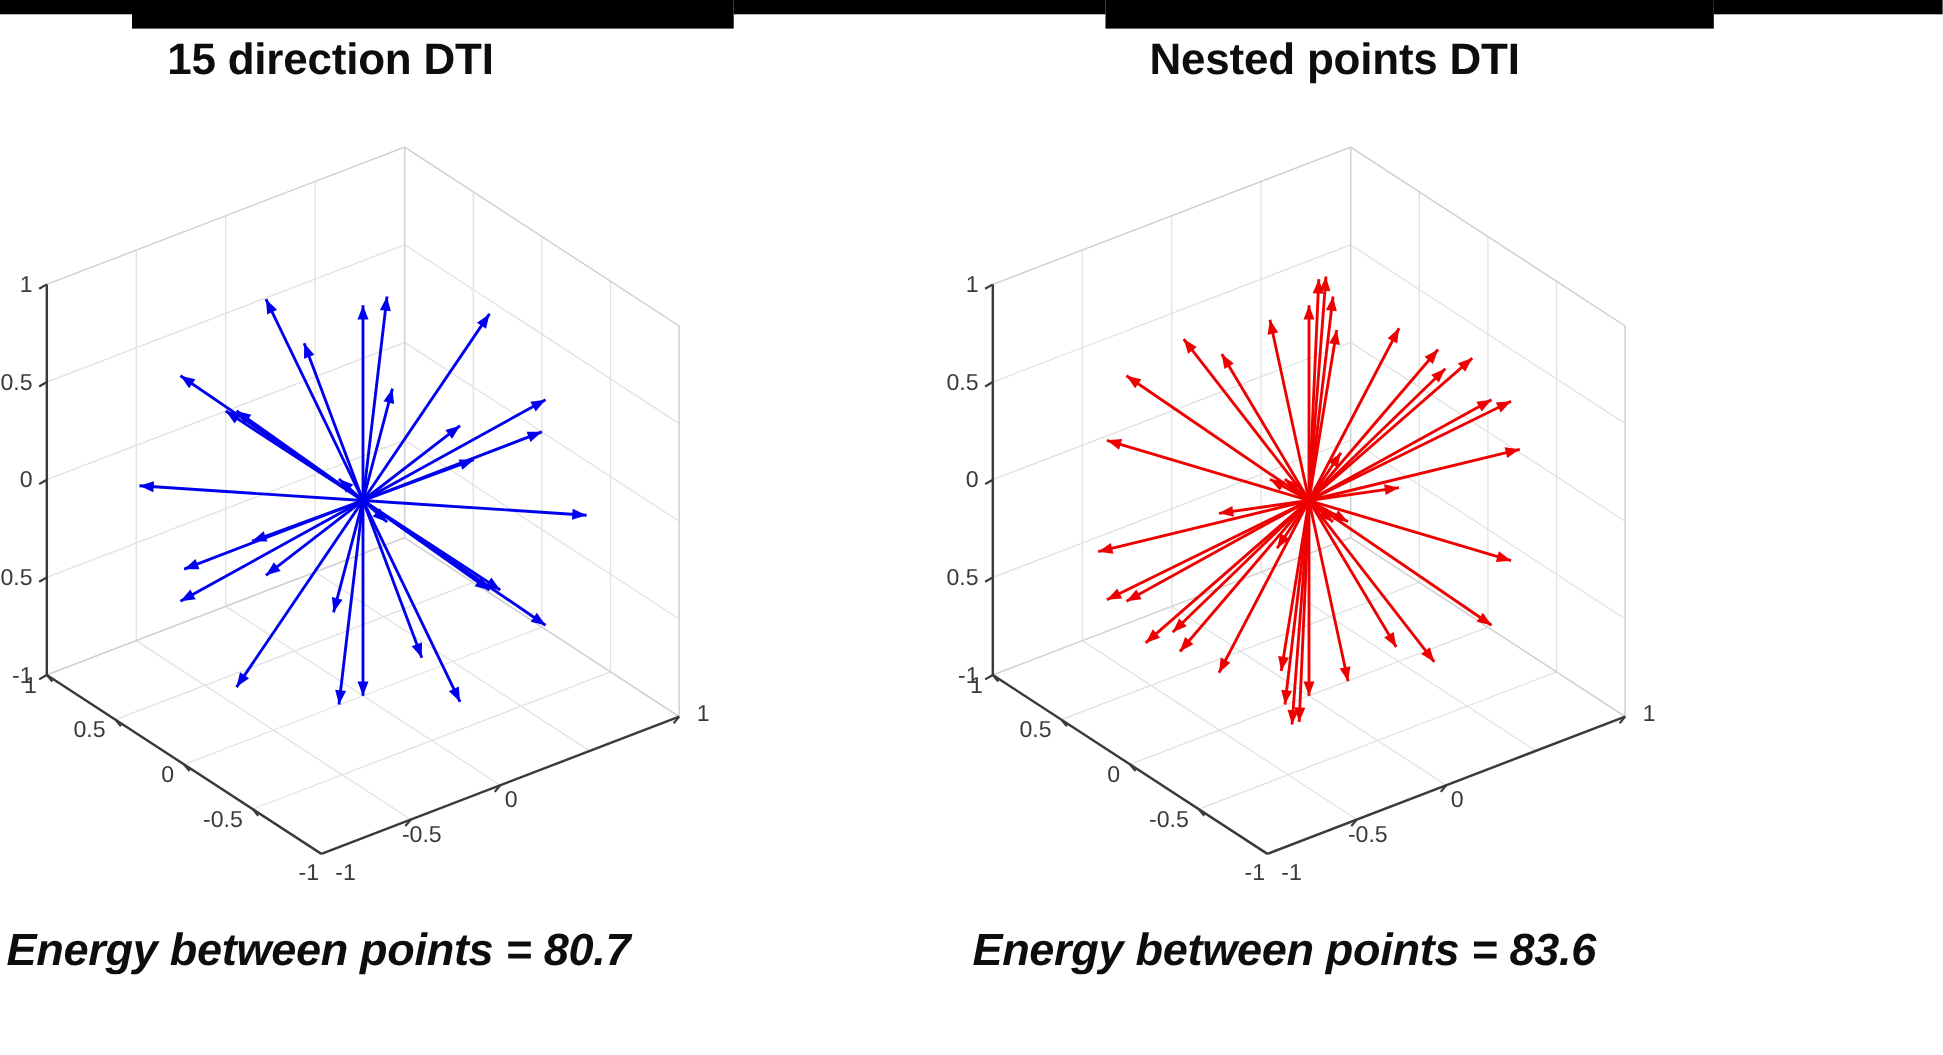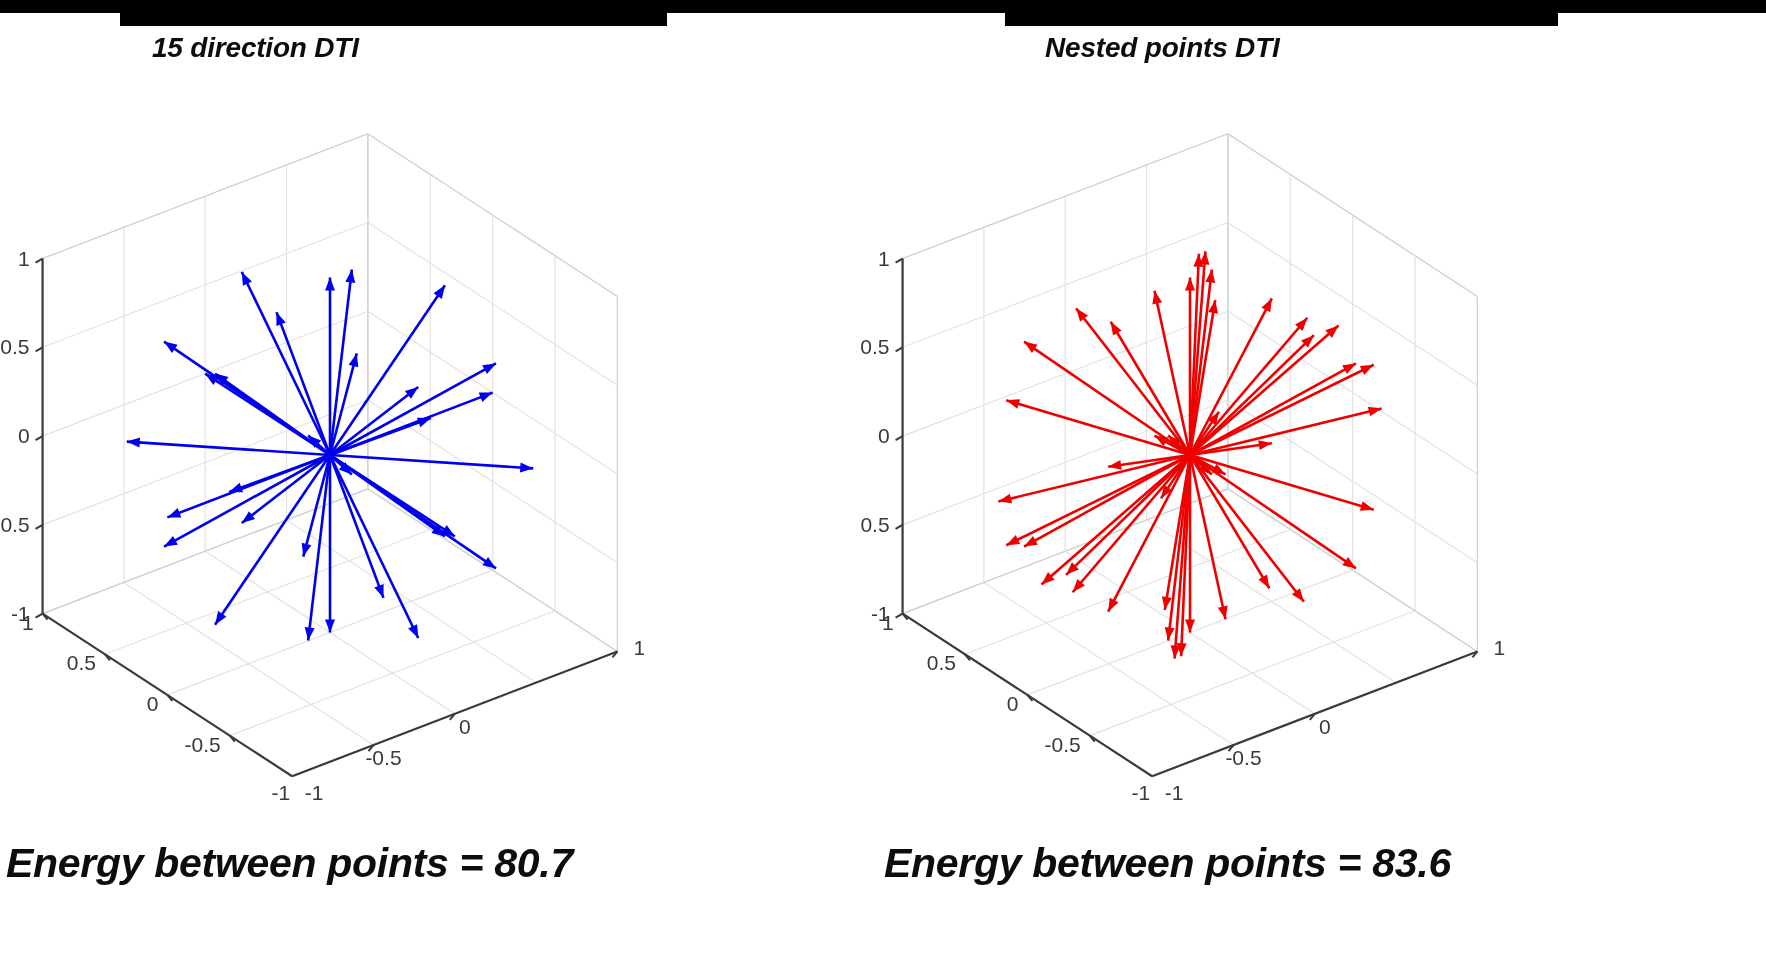--- a/index.html
+++ b/index.html
@@ -5,22 +5,22 @@
   html,body{margin:0;padding:0;background:#ffffff;}
   body{width:1766px;height:959px;position:relative;overflow:hidden;
        font-family:"Liberation Sans","DejaVu Sans",sans-serif;}
 
   
   #topband{position:absolute;left:0;top:0;width:1766px;height:26px;}
   .band-seg{position:absolute;top:0;background:#000;}
 
   
   .slide-title{
-    position:absolute;font-weight:bold;font-style:italic;
-    font-size:28px;color:#0d0d0d;white-space:nowrap;letter-spacing:-0.2px;
+    position:absolute;font-weight:bold;
+    font-size:40px;color:#0d0d0d;white-space:nowrap;letter-spacing:-0.2px;
   }
 
   
   .figure{position:absolute;}
   .figure svg{display:block;}
 
   
   .caption{
     position:absolute;font-weight:bold;font-style:italic;
     font-size:41px;color:#0d0d0d;white-space:nowrap;letter-spacing:-0.3px;text-align:right;

